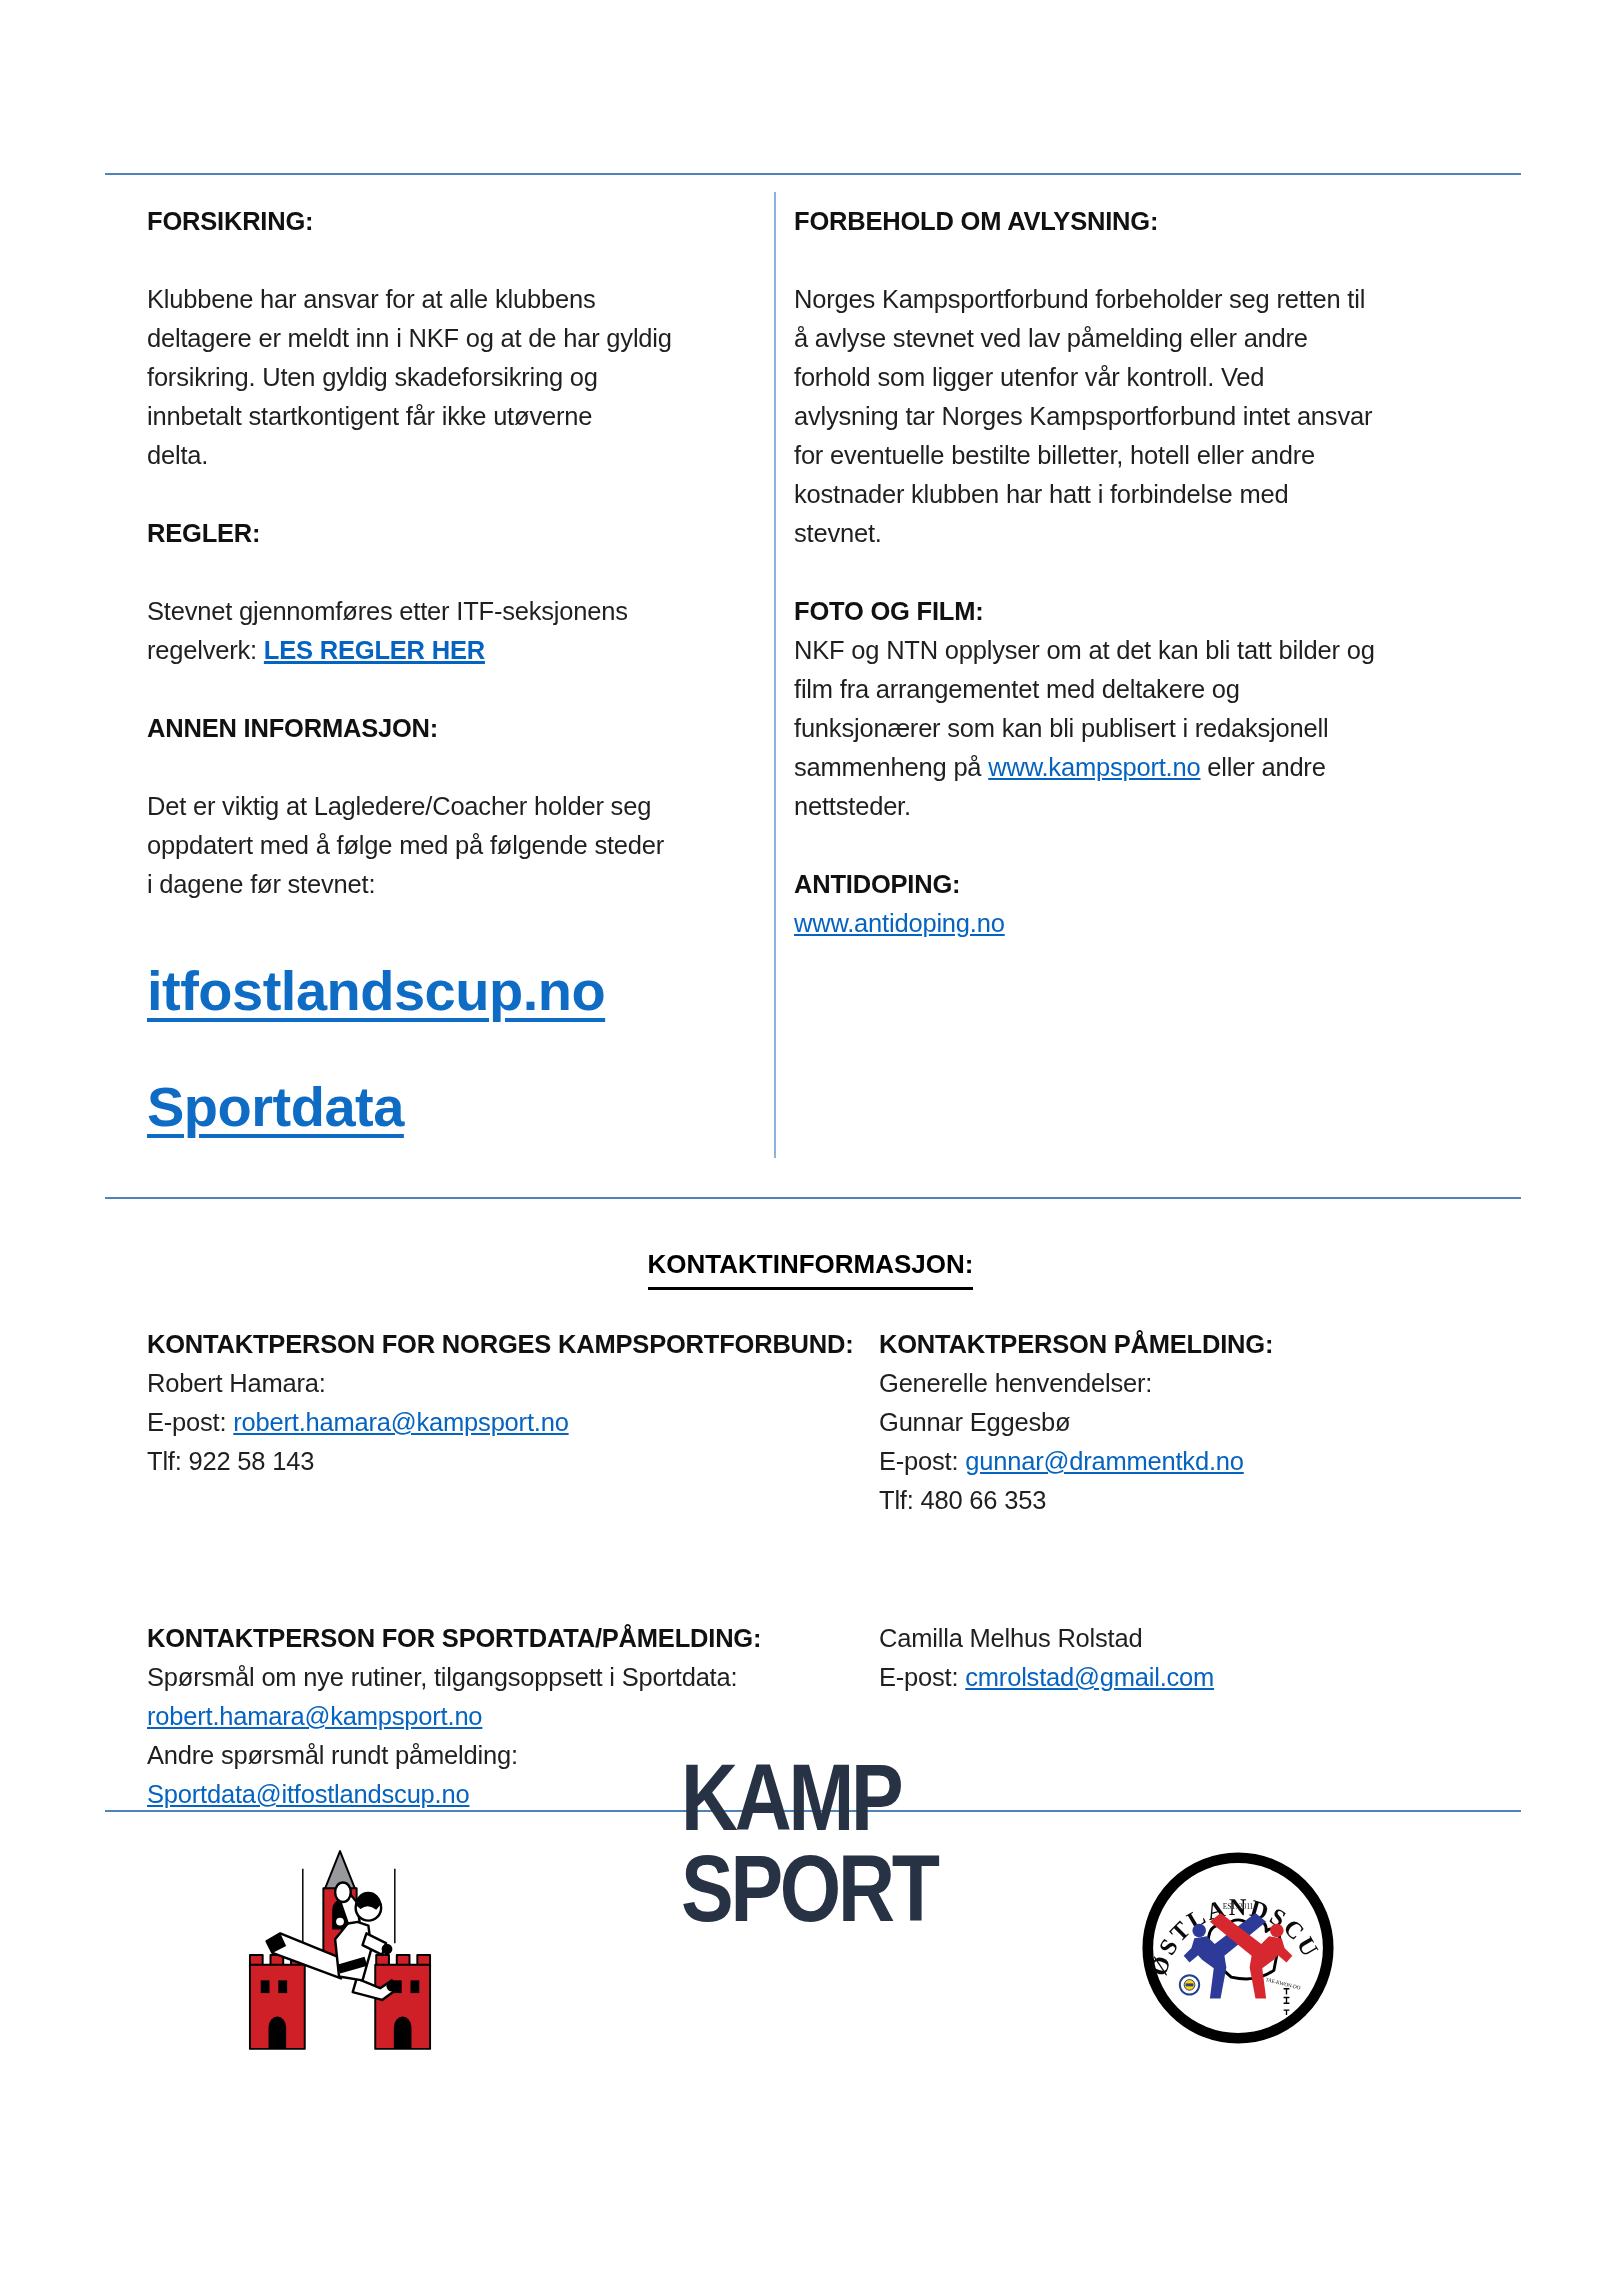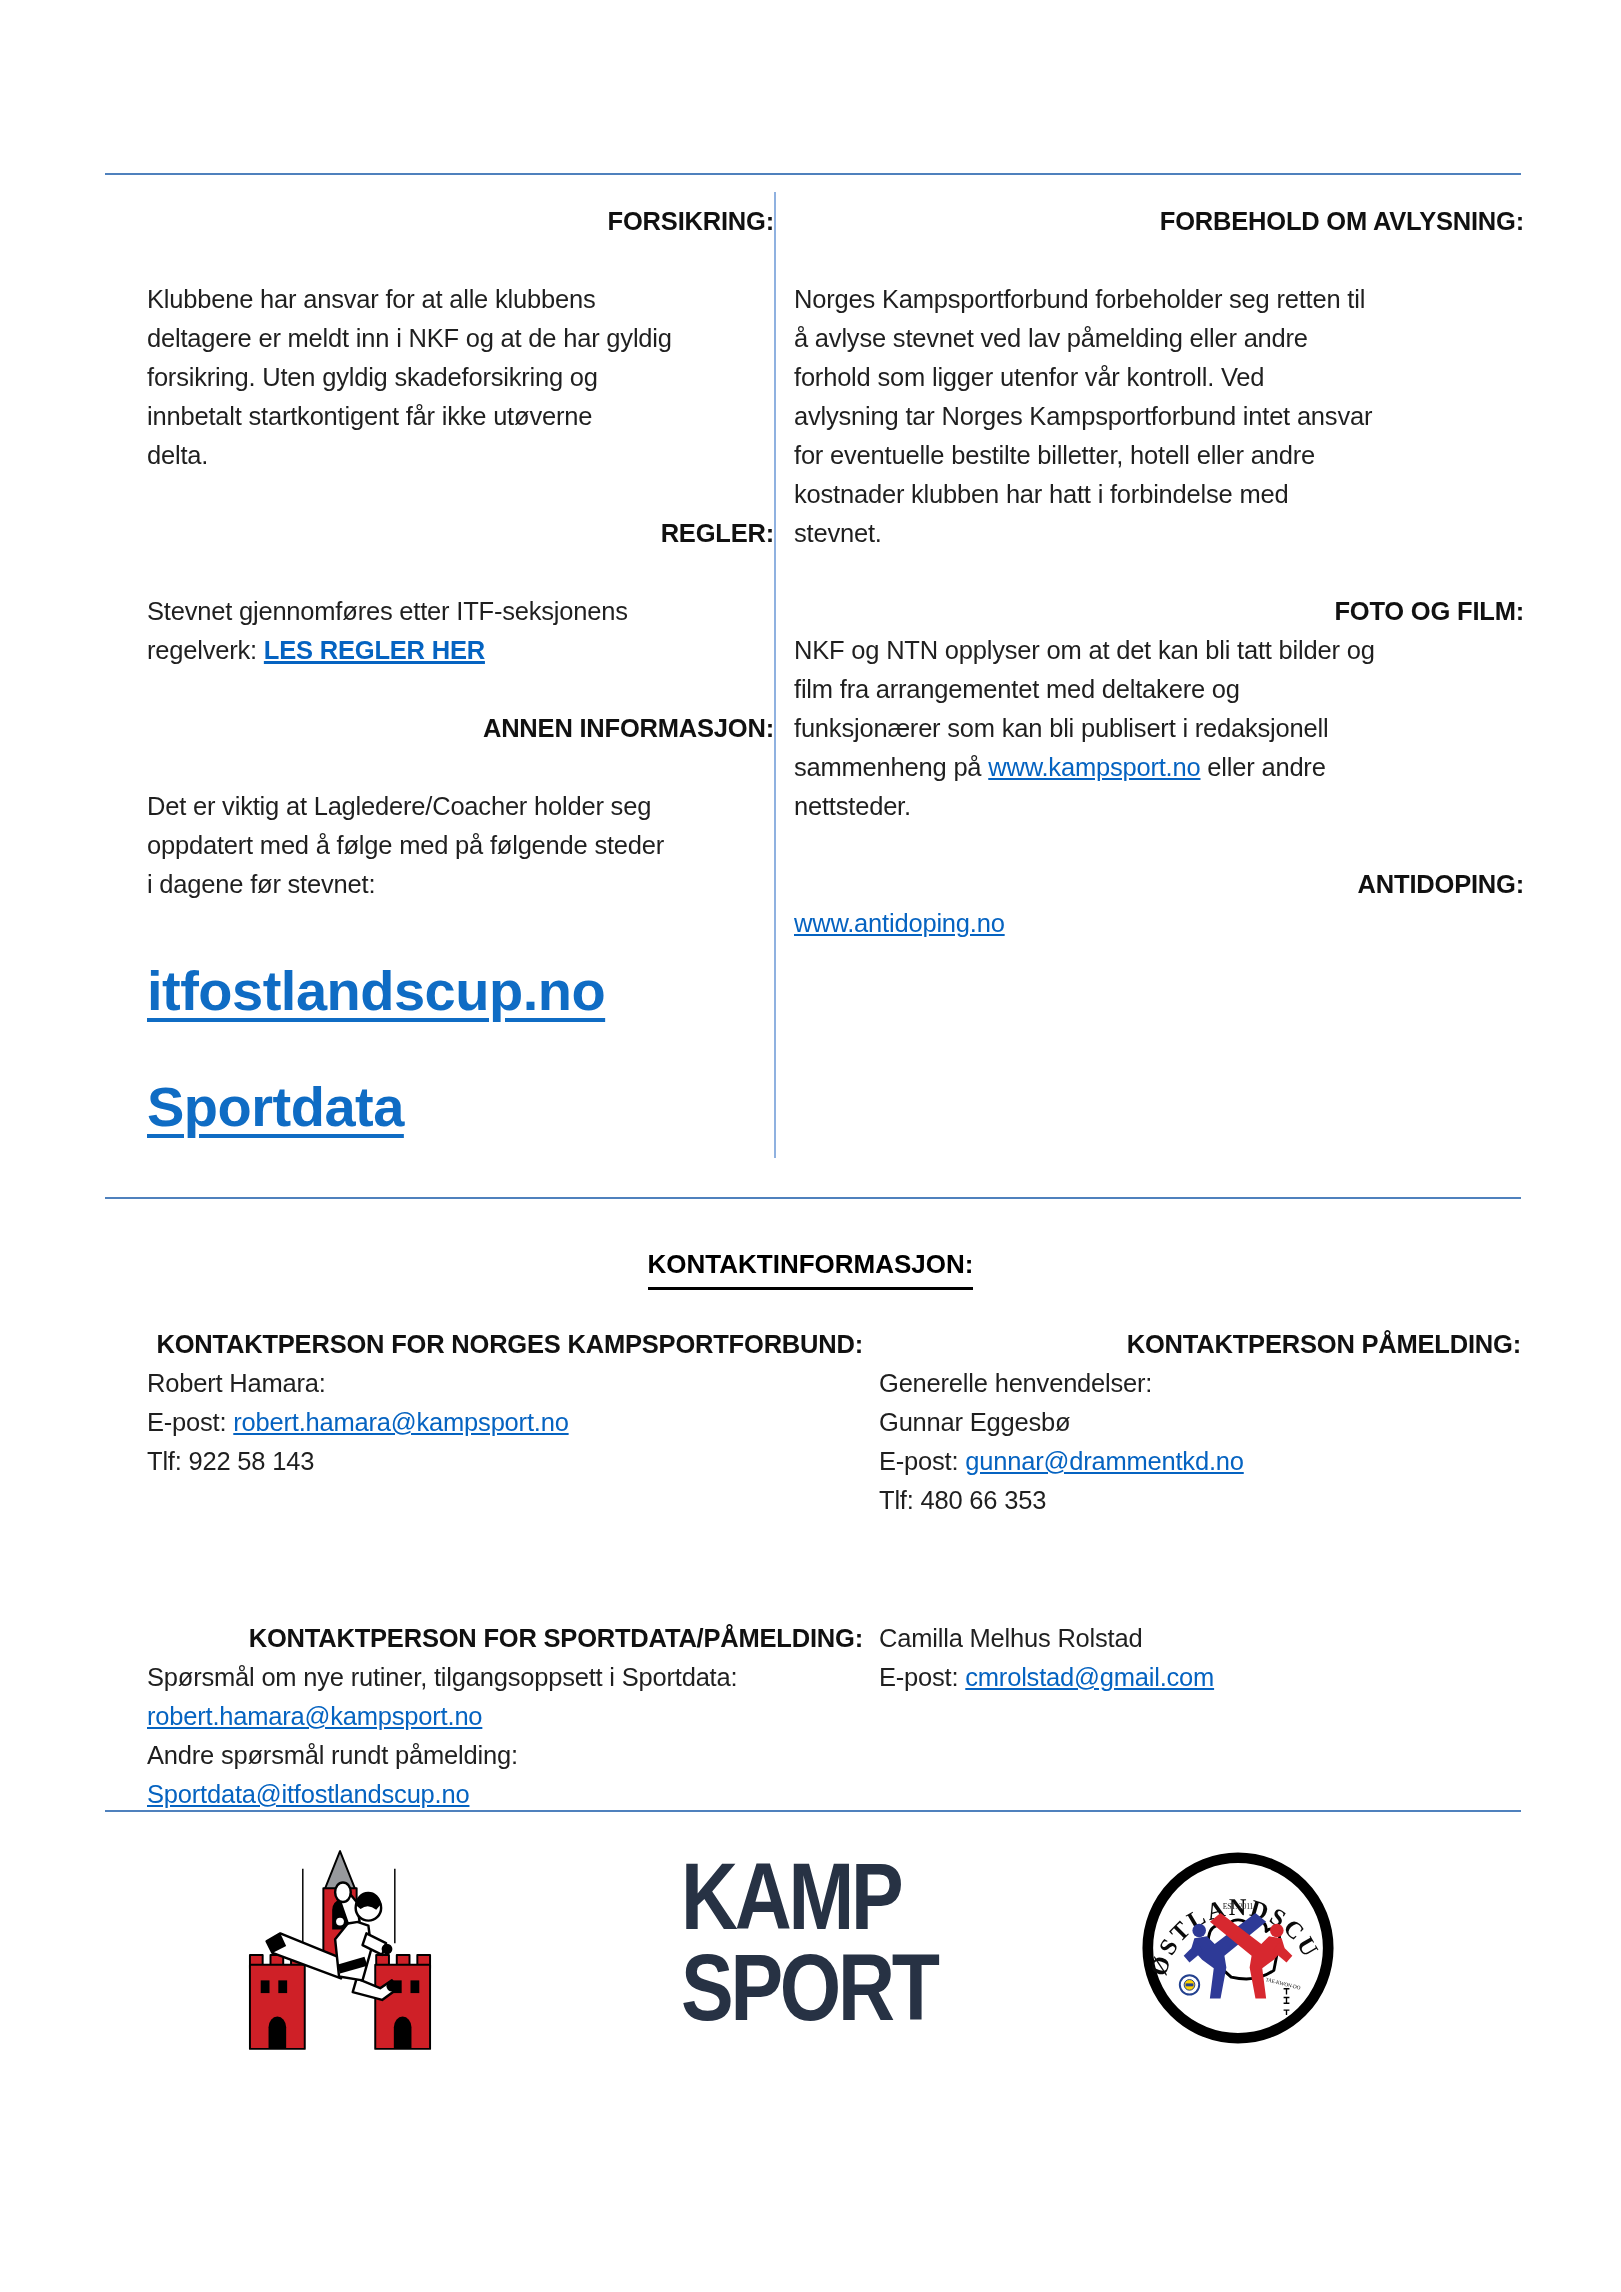--- a/index.html
+++ b/index.html
@@ -9,40 +9,40 @@
     color:#1f1f1f;font-size:25.5px;line-height:39px;letter-spacing:-0.2px;
   }
   .rule{position:absolute;left:105px;width:1416px;height:2px;background:#4f81bd;}
   .rule-top{top:173px;}
   .rule-mid{top:1197px;}
   .rule-bottom{top:1810px;}
   .vdivider{position:absolute;left:774px;top:192px;width:2px;height:966px;background:#8fb1e0;}
   .col{position:absolute;top:202px;}
   .col-left{left:147px;width:627px;}
   .col-right{left:794px;width:730px;}
-  .h{font-weight:700;color:#111;text-align:right;}
+  .h{font-weight:700;color:#111;}
   .para{white-space:pre-line;margin:0;}
   .sp40{height:39px;}
   a.link{color:#0563c1;text-decoration:underline;cursor:pointer;}
   a.link-bold{font-weight:700;text-decoration-thickness:2.9px;}
   .biglink{font-size:56px;line-height:55px;font-weight:700;letter-spacing:-0.5px;}
   .biglink a{color:#0f6cc4;text-decoration:underline;text-decoration-thickness:3.9px;text-underline-offset:7.8px;}
   .biglink-1{margin-top:59px;}
   .biglink-2{margin-top:61px;}
   .contact-title-wrap{position:absolute;top:1243px;left:0;width:100%;text-align:center;}
   .contact-title{display:inline-block;font-size:26px;line-height:43px;font-weight:700;color:#000;
     border-bottom:3.9px solid #000;padding-bottom:1px;letter-spacing:0;}
   .cblock{position:absolute;}
   .cb1{left:147px;top:1325px;width:716px;}
   .cb2{left:879px;top:1325px;width:642px;}
   .cb3{left:147px;top:1619px;width:716px;}
   .cb4{left:879px;top:1619px;width:642px;}
   .logo{position:absolute;}
   .logo-club{left:247px;top:1849px;}
-  .logo-kamp{left:681px;top:1851px;width:245px;color:#273244;}
+  .logo-kamp{left:681px;top:1752px;width:245px;color:#273244;}
   .kamp-line{font-size:94px;line-height:91px;font-weight:800;letter-spacing:-3.9px;
     transform:scaleX(0.84);transform-origin:left top;white-space:nowrap;}
   .logo-cup{left:1141px;top:1851px;}
 </style>
 </head>
 <body>
 
 <div class="page">
 
   <div class="rule rule-top"></div>

